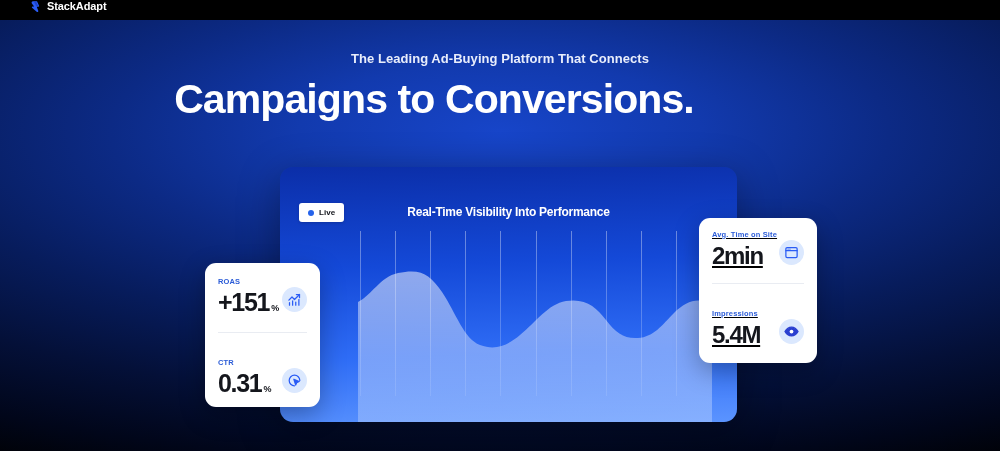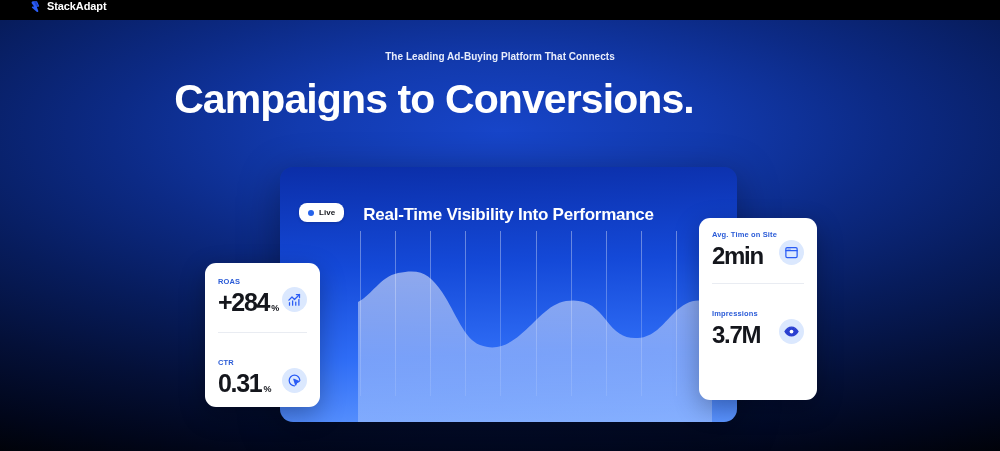--- a/index.html
+++ b/index.html
@@ -44,21 +44,21 @@
     background:
       radial-gradient(118% 95% at 50% 26%, #1745c9 0%, #123aae 17%, #0c2a85 33%, #071c5c 50%, #041038 66%, #01061a 81%, #000000 93%);
     overflow: hidden;
   }
 
   
   #eyebrow {
     position: absolute; left: 0; top: 31px; width: 1000px;
     text-align: center;
     color: #e8edfb;
-    font-size: 10px;
+    font-size: 13px;
     font-weight: bold;
     letter-spacing: 0.05px;
   }
   #headline {
     position: absolute; left: 0; top: 56px; width: 868px;
     text-align: center;
     color: #ffffff;
     font-size: 41px;
     font-weight: bold;
     letter-spacing: -0.9px;
@@ -80,48 +80,48 @@
     position: absolute;
     top: 64px; height: 165px; width: 1px;
     background: linear-gradient(to bottom, rgba(255,255,255,0.38), rgba(255,255,255,0.10));
   }
   
   #wave { position: absolute; left: 0; top: 0; width: 457px; height: 255px; }
 
   #live-badge {
     position: absolute; left: 19px; top: 36px;
     background: #ffffff;
-    border-radius: 8px;
+    border-radius: 3px;
     height: 19px;
     padding: 0 9px;
     display: flex; align-items: center; gap: 5px;
     box-shadow: 0 1px 3px rgba(0,0,0,0.18);
   }
   #live-dot { width: 6px; height: 6px; border-radius: 50%; background: #2563eb; }
   #live-label { font-size: 8px; font-weight: bold; color: #11131a; letter-spacing: 0.1px; }
 
   #dash-title {
     position: absolute; left: 0; top: 38px; width: 457px;
     text-align: center;
     color: #ffffff;
-    font-size: 17px;
+    font-size: 12px;
     font-weight: bold;
     letter-spacing: -0.25px;
   }
 
   
   .metric-card {
     position: absolute;
     background: #ffffff;
     border-radius: 11px;
     box-shadow: 0 8px 26px rgba(0,0,0,0.30);
     z-index: 20;
   }
   #card-left  { left: 205px; top: 243px; width: 115px; height: 144px; padding: 14px 13px 0 13px; }
-  #card-right { left: 699px; top: 198px; width: 118px; height: 182px; padding: 12px 13px 0 13px; }
+  #card-right { left: 699px; top: 198px; width: 118px; height: 145px; padding: 12px 13px 0 13px; text-decoration: underline; }
 
   .metric-row { display: flex; align-items: flex-end; justify-content: space-between; }
   .metric-label {
     color: #2a5bd7;
     font-size: 7.5px;
     font-weight: bold;
     letter-spacing: 0.15px;
     margin-bottom: 1px;
   }
   .metric-value {
@@ -216,21 +216,21 @@
 
       <div id="dash-title">Real-Time Visibility Into Performance</div>
     </div>
 
     <div id="card-left" class="metric-card">
 
       <div>
         <div class="metric-label">ROAS</div>
         <div class="metric-row">
           <div class="metric-value">
-            <span>+284</span>
+            <span>+151</span>
             <span class="metric-unit">%</span>
           </div>
           <div class="metric-icon">
             <svg width="15" height="15" viewBox="0 0 24 24" fill="none" stroke="#2a5cf5" stroke-width="2" stroke-linecap="round" stroke-linejoin="round">
               <path d="M3 13 L8 8 L12 12 L20 4"></path>
               <polyline points="15,4 20,4 20,9"></polyline>
               <line x1="4" y1="21" x2="4" y2="17"></line>
               <line x1="9" y1="21" x2="9" y2="14"></line>
               <line x1="14" y1="21" x2="14" y2="16"></line>
               <line x1="19" y1="21" x2="19" y2="12"></line>
@@ -277,21 +277,21 @@
           </div>
         </div>
       </div>
 
       <div class="divider"></div>
 
       <div class="metric-block-2">
         <div class="metric-label">Impressions</div>
         <div class="metric-row">
           <div class="metric-value">
-            <span>3.7M</span>
+            <span>5.4M</span>
             <span class="metric-unit"></span>
           </div>
           <div class="metric-icon">
             <svg width="15" height="15" viewBox="0 0 24 24" fill="none" stroke="#2a3fd0" stroke-width="2" stroke-linecap="round" stroke-linejoin="round">
               <path d="M1.5 12 S5.5 5 12 5 S22.5 12 22.5 12 S18.5 19 12 19 S1.5 12 1.5 12 Z" fill="#2a3fd0"></path>
               <circle cx="12" cy="12" r="3" fill="#ffffff" stroke="none"></circle>
             </svg>
           </div>
         </div>
       </div>

